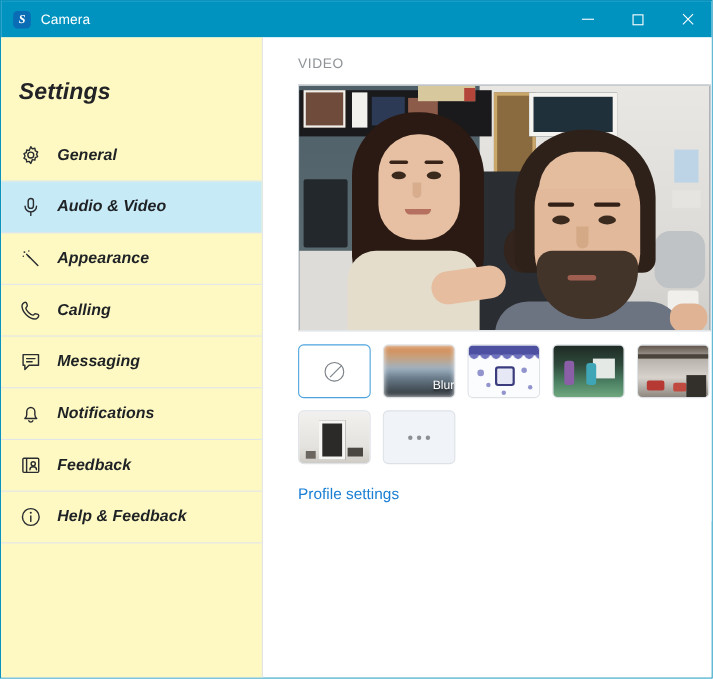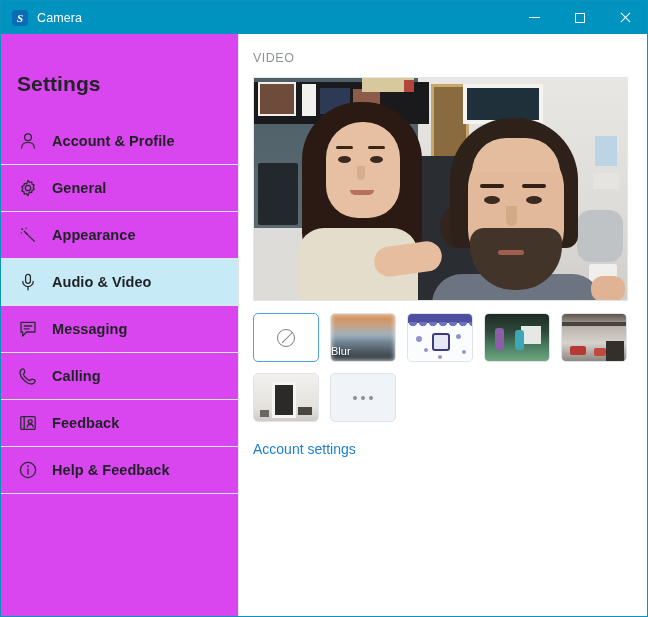--- a/index.html
+++ b/index.html
@@ -77,24 +77,25 @@
     top: 33px; left: 0;
     width: 646px;
     height: 582px;
     display: flex;
   }
 
   
   .sidebar {
     width: 238px;
     height: 582px;
-    background: #d946ef;
+    background: #fef9c3;
     border-right: 1px solid #dfe3e6;
     overflow: hidden;
     flex: none;
+    font-style: italic;
   }
   .settings-title {
     font-size: 21px;
     font-weight: bold;
     color: #222326;
     padding: 38px 0 0 16px;
     letter-spacing: .1px;
   }
   .nav { margin-top: 22px; }
   .nav-item {
@@ -118,21 +119,21 @@
     flex: none;
     display: flex; align-items: center; justify-content: center;
   }
   .nav-icon svg { display: block; }
 
   
   .content {
     flex: 1;
     height: 440px;
     background: #ffffff;
-    padding: 0 16px 0 14px;
+    padding: 0 16px 0 32px;
     overflow: hidden;
     position: relative;
   }
   .section-head {
     font-size: 12.5px;
     color: #8e9397;
     letter-spacing: .5px;
     padding-top: 17px;
   }
   .row {
@@ -293,21 +294,21 @@
     width: 18px; height: 18px; border-radius: 50%;
     border: 1.3px solid #7a7f84; position: relative;
   }
   .no-sym:after {
     content: ""; position: absolute; left: 1.5px; top: 7.3px;
     width: 15px; height: 1.3px; background: #7a7f84;
     transform: rotate(-45deg);
   }
   .thumb-label {
     position: absolute; left: 0; bottom: 4px; width: 100%;
-    text-align: left; color: #ffffff; font-size: 11px;
+    text-align: right; color: #ffffff; font-size: 11px;
     text-shadow: 0 1px 2px rgba(0,0,0,.6);
   }
 
   
   .t-blur {
     position:absolute; inset:0;
     background:
       linear-gradient(180deg,#d9884c 0%,#c9a07a 22%,#9fb3c4 45%,#6b7d8c 62%,#2e3438 100%);
     filter: blur(2.5px);
   }
@@ -385,83 +386,83 @@
     </div>
   </div>
 
   <div class="body-wrap">
 
     <div class="sidebar">
       <div class="settings-title">Settings</div>
 
       <div class="nav">
 
-        <div class="nav-item">
-          <span class="nav-icon">
-            <svg width="20" height="20" viewBox="0 0 20 20" fill="none" stroke="#2a2d30" stroke-width="1.3">
-              <circle cx="10" cy="6.3" r="3.4"></circle>
-              <path d="M3.6 17c0-3.6 2.9-5.6 6.4-5.6s6.4 2 6.4 5.6" stroke-linecap="round"></path>
-            </svg>
-          </span>
-          <span class="nav-label">Account &amp; Profile</span>
-        </div>
 
         <div class="nav-item">
           <span class="nav-icon">
             <svg width="20" height="20" viewBox="0 0 20 20" fill="none" stroke="#2a2d30" stroke-width="1.3">
               <circle cx="10" cy="10" r="2.7"></circle>
               <path d="M10 2.4l1.4 1.9 2.3-.5.4 2.3 2.1 1-1 2.1 1 2.1-2.1 1-.4 2.3-2.3-.5L10 17.6l-1.4-1.9-2.3.5-.4-2.3-2.1-1 1-2.1-1-2.1 2.1-1 .4-2.3 2.3.5z" stroke-linejoin="round"></path>
             </svg>
           </span>
           <span class="nav-label">General</span>
+        </div>
+
+        <div class="nav-item active">
+          <span class="nav-icon">
+            <svg width="20" height="20" viewBox="0 0 20 20" fill="none" stroke="#2a2d30" stroke-width="1.3">
+              <rect x="7.6" y="2.4" width="4.8" height="9" rx="2.4"></rect>
+              <path d="M4.8 9.4c0 2.9 2.3 5.2 5.2 5.2s5.2-2.3 5.2-5.2" stroke-linecap="round"></path>
+              <path d="M10 14.6v3.2" stroke-linecap="round"></path>
+            </svg>
+          </span>
+          <span class="nav-label">Audio &amp; Video</span>
         </div>
 
         <div class="nav-item">
           <span class="nav-icon">
             <svg width="20" height="20" viewBox="0 0 20 20" fill="none" stroke="#2a2d30" stroke-width="1.3">
               <path d="M7.6 7.6L16.4 16.4" stroke-linecap="round"></path>
               <path d="M6.2 6.2l2.8 2.8" stroke-linecap="round"></path>
               <circle cx="4.2" cy="4.2" r="0.9" fill="#2a2d30" stroke="none"></circle>
               <circle cx="8.2" cy="3.2" r="0.7" fill="#2a2d30" stroke="none"></circle>
               <circle cx="3.2" cy="8.0" r="0.7" fill="#2a2d30" stroke="none"></circle>
             </svg>
           </span>
           <span class="nav-label">Appearance</span>
         </div>
 
-        <div class="nav-item active">
-          <span class="nav-icon">
-            <svg width="20" height="20" viewBox="0 0 20 20" fill="none" stroke="#2a2d30" stroke-width="1.3">
-              <rect x="7.6" y="2.4" width="4.8" height="9" rx="2.4"></rect>
-              <path d="M4.8 9.4c0 2.9 2.3 5.2 5.2 5.2s5.2-2.3 5.2-5.2" stroke-linecap="round"></path>
-              <path d="M10 14.6v3.2" stroke-linecap="round"></path>
-            </svg>
-          </span>
-          <span class="nav-label">Audio &amp; Video</span>
+        <div class="nav-item">
+          <span class="nav-icon">
+            <svg width="20" height="20" viewBox="0 0 20 20" fill="none" stroke="#2a2d30" stroke-width="1.3">
+              <path d="M5.2 2.8c1 0 1.6 2.5 1.6 3.2 0 .8-1.3 1.3-1.3 2.2 0 1.9 4.4 6.3 6.3 6.3.9 0 1.4-1.3 2.2-1.3.7 0 3.2.6 3.2 1.6 0 1.8-2 3.2-3.4 3.2C8.4 18 2 11.6 2 6.2 2 4.8 3.4 2.8 5.2 2.8z" stroke-linejoin="round"></path>
+            </svg>
+          </span>
+          <span class="nav-label">Calling</span>
         </div>
 
         <div class="nav-item">
           <span class="nav-icon">
             <svg width="20" height="20" viewBox="0 0 20 20" fill="none" stroke="#2a2d30" stroke-width="1.3">
               <path d="M3 3.4h14v9.6H8.4L4.6 17v-4H3z" stroke-linejoin="round"></path>
               <path d="M6.2 7h7.6M6.2 9.8h5" stroke-linecap="round"></path>
             </svg>
           </span>
           <span class="nav-label">Messaging</span>
         </div>
 
         <div class="nav-item">
           <span class="nav-icon">
             <svg width="20" height="20" viewBox="0 0 20 20" fill="none" stroke="#2a2d30" stroke-width="1.3">
-              <path d="M5.2 2.8c1 0 1.6 2.5 1.6 3.2 0 .8-1.3 1.3-1.3 2.2 0 1.9 4.4 6.3 6.3 6.3.9 0 1.4-1.3 2.2-1.3.7 0 3.2.6 3.2 1.6 0 1.8-2 3.2-3.4 3.2C8.4 18 2 11.6 2 6.2 2 4.8 3.4 2.8 5.2 2.8z" stroke-linejoin="round"></path>
-            </svg>
-          </span>
-          <span class="nav-label">Calling</span>
-        </div>
-
+              <path d="M4.6 14.4h10.8c-1.2-1-1.7-2-1.7-3.4V8.4c0-2.2-1.6-4-3.7-4s-3.7 1.8-3.7 4V11c0 1.4-.5 2.4-1.7 3.4z" stroke-linejoin="round"></path>
+              <path d="M8.2 16.4c.3.8 1 1.2 1.8 1.2s1.5-.4 1.8-1.2" stroke-linecap="round"></path>
+            </svg>
+          </span>
+          <span class="nav-label">Notifications</span>
+        </div>
 
         <div class="nav-item">
           <span class="nav-icon">
             <svg width="20" height="20" viewBox="0 0 20 20" fill="none" stroke="#2a2d30" stroke-width="1.3">
               <rect x="2.8" y="3.6" width="14.4" height="12.8" rx="1"></rect>
               <path d="M6.2 3.6v12.8"></path>
               <circle cx="12.2" cy="8.6" r="1.9"></circle>
               <path d="M9.2 14c0-1.7 1.4-2.7 3-2.7s3 1 3 2.7" stroke-linecap="round"></path>
             </svg>
           </span>
@@ -581,21 +582,21 @@
         </div>
 
         <div class="thumb more">
           <span class="more-dot"></span>
           <span class="more-dot"></span>
           <span class="more-dot"></span>
         </div>
 
       </div>
 
-      <div class="link">Account settings</div>
+      <div class="link">Profile settings</div>
 
       <div class="divider"></div>
 
       <div class="section-head">AUDIO</div>
 
 
     </div>
   </div>
 </div>
 

